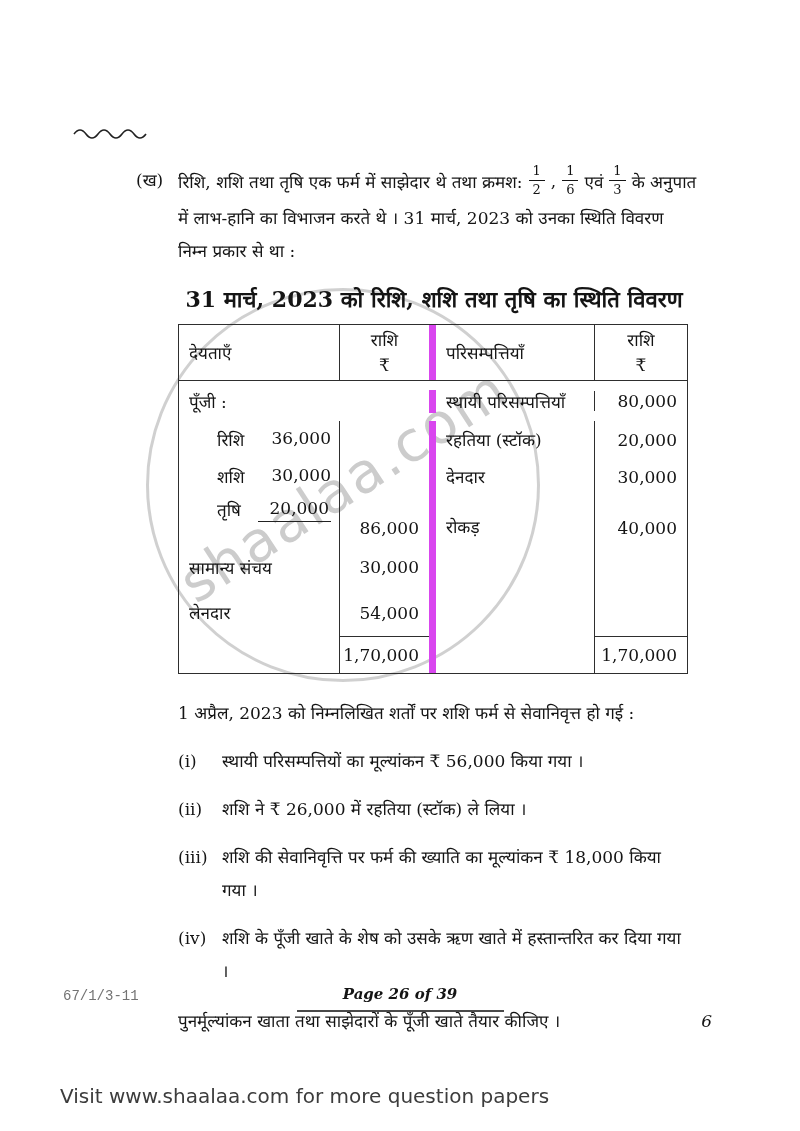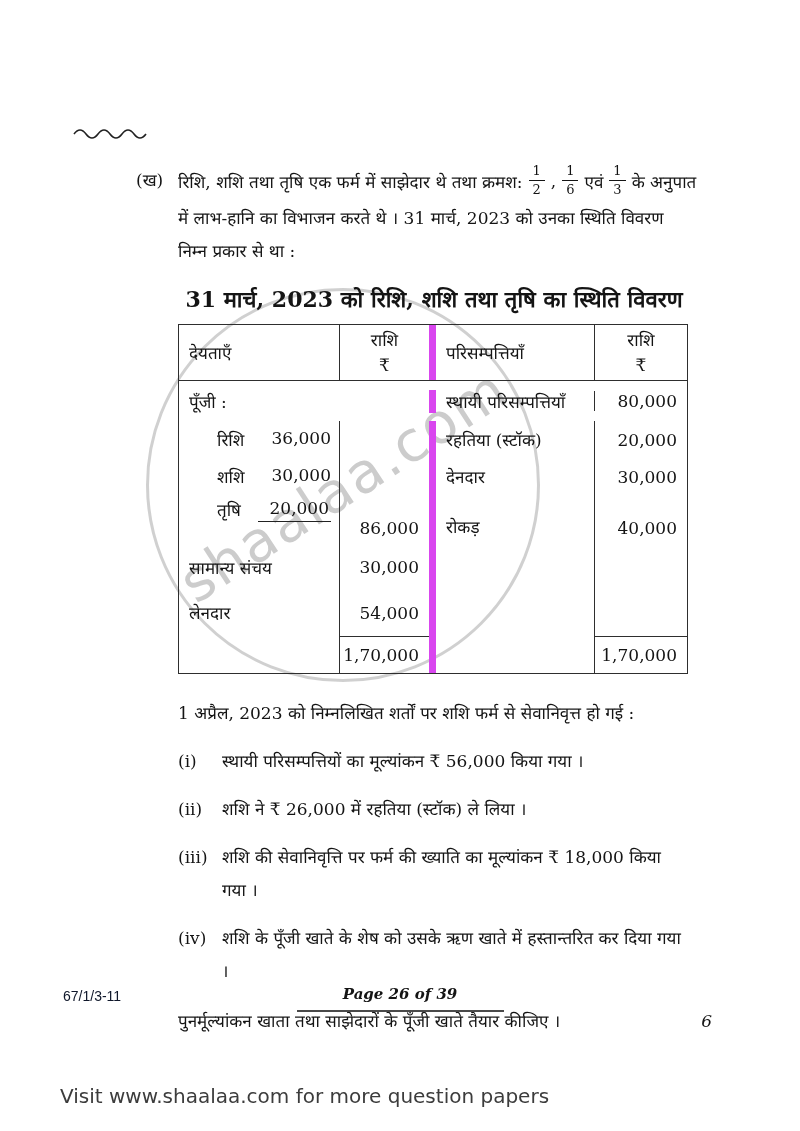--- a/index.html
+++ b/index.html
@@ -72,21 +72,21 @@
   
   .retire-intro { margin-top:23px; line-height:33px; }
   .cond { display:flex; margin-top:15px; }
   .cond-num { width:44px; flex-shrink:0; line-height:33px; }
   .cond-text { flex:1; line-height:33px; }
   .closing { position:relative; margin-top:17px; line-height:33px; padding-right:40px; }
   .marks { position:absolute; right:-22px; top:0; font-style:italic; }
 
   
   .paper-code { position:absolute; left:63px; top:988px; z-index:1;
-                font-family:Liberation Sans, sans-serif; font-size:14px; color:#0f172a; }
+                font-family:Liberation Mono, monospace; font-size:14px; color:#737373; }
   .page-info { position:absolute; left:0; right:0; top:985px; z-index:1;
                text-align:center; font-weight:bold; font-style:italic; font-size:15px; }
   .page-rule { position:absolute; left:297px; top:1010px; width:207px;
                border-top:2px solid #4a4a4a; z-index:1; }
   .site-note { position:absolute; left:24px; top:1084px; z-index:1;
                font-family:"DejaVu Sans",sans-serif; font-size:20px; color:#3c3c3c;margin-left:36px; }
 </style>
 </head>
 <body>
 

